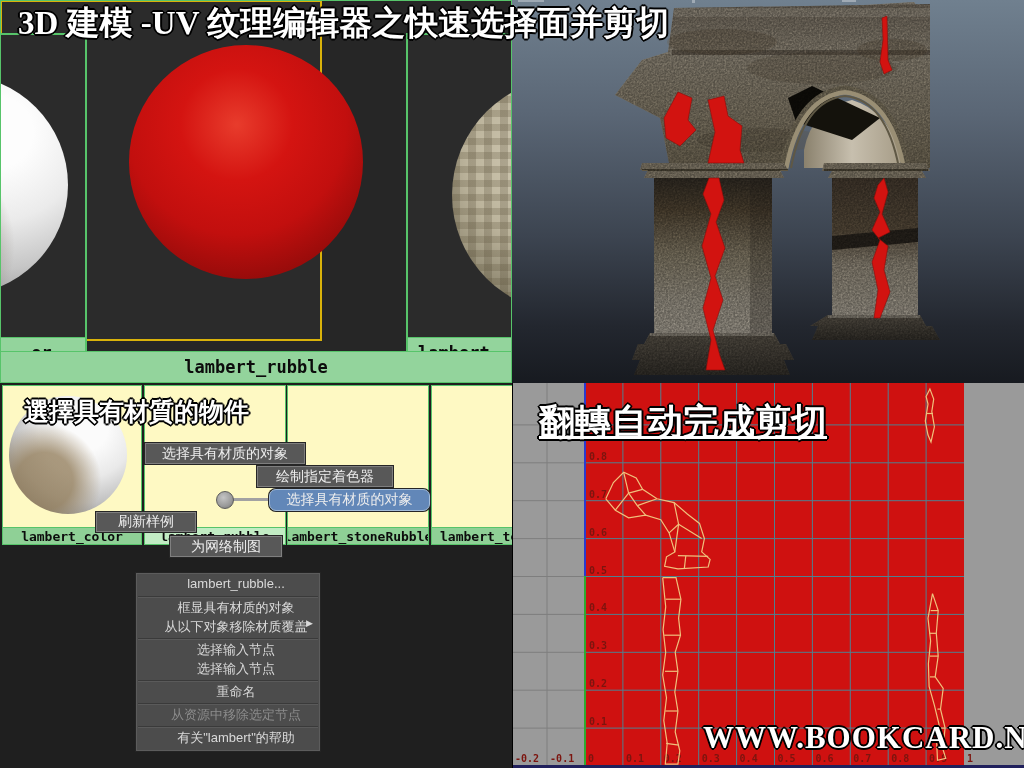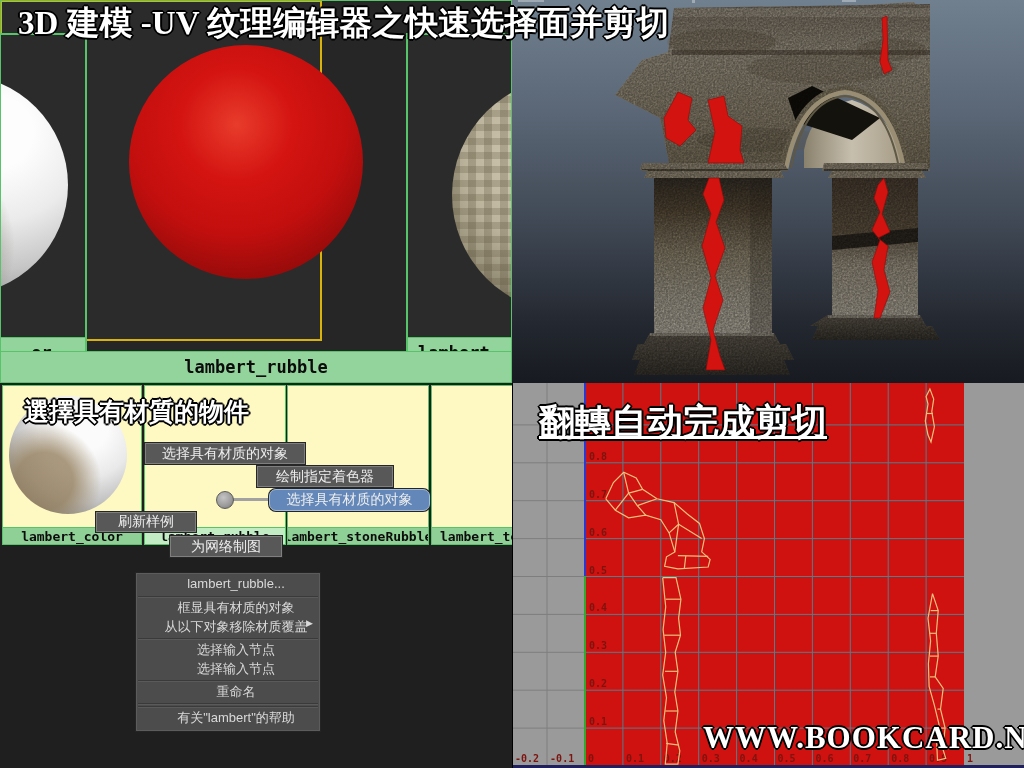--- a/index.html
+++ b/index.html
@@ -240,20 +240,21 @@
         <div class="cm-item">lambert_rubble...</div>
         <div class="cm-sep"></div>
         <div class="cm-item">框显具有材质的对象</div>
         <div class="cm-item">从以下对象移除材质覆盖<span class="arrow">▶</span></div>
         <div class="cm-sep"></div>
         <div class="cm-item">选择输入节点</div>
         <div class="cm-item">选择输入节点</div>
         <div class="cm-sep"></div>
         <div class="cm-item">重命名</div>
         <div class="cm-sep"></div>
+        <div class="cm-item disabled">从资源中移除选定节点</div>
         <div class="cm-sep"></div>
         <div class="cm-item">有关"lambert"的帮助</div>
       </div>
   </div>
 
   <div id="br" class="q">
     <div id="uv-red"></div>
     <svg id="uv-svg" width="512" height="385" viewBox="0 0 512 385">
         <line x1="0" y1="345.1" x2="72" y2="345.1" stroke="#7e7e7e" stroke-width="1"></line>
         <line x1="72" y1="345.1" x2="451" y2="345.1" stroke="#4f8090" stroke-width="1"></line>

